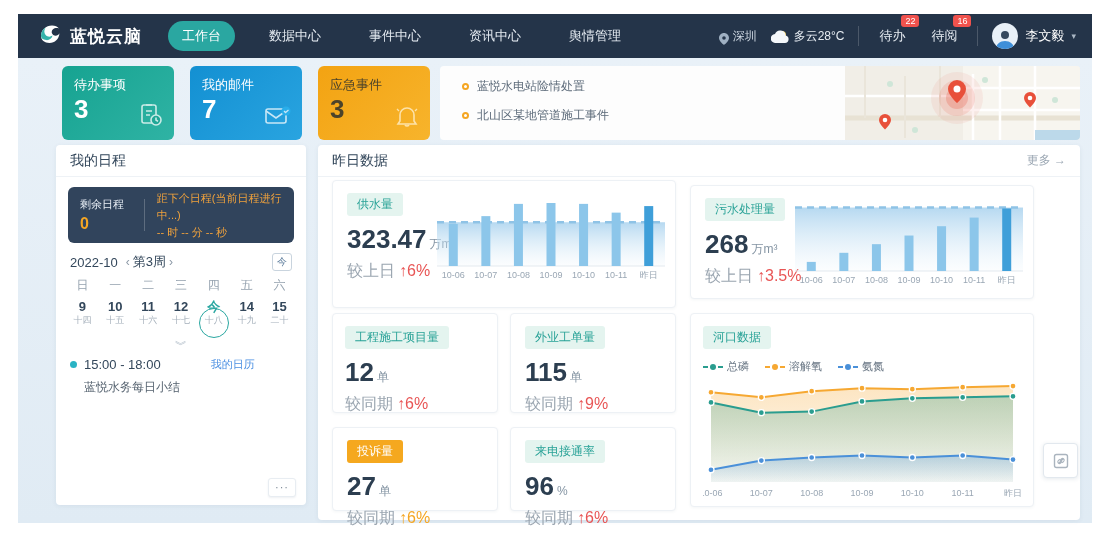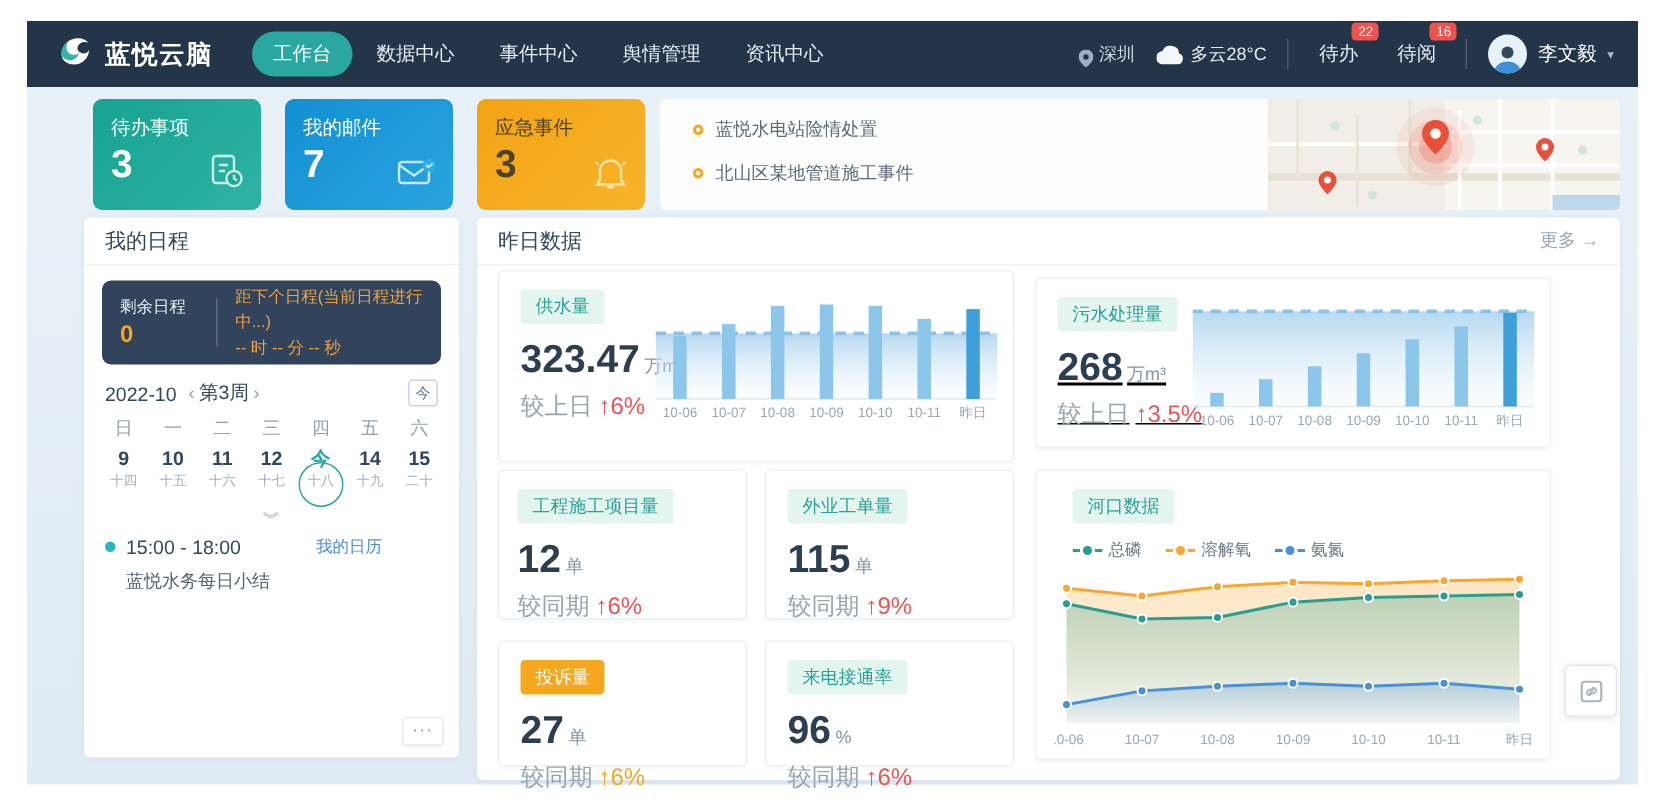--- a/index.html
+++ b/index.html
@@ -6,21 +6,21 @@
   body { width:1110px; height:537px; background:#ffffff; font-family:"Liberation Sans","DejaVu Sans",sans-serif; }
   .stage { position:relative; width:1110px; height:537px; overflow:hidden; background:#fff; }
   .content-bg { position:absolute; left:18px; top:58px; width:1074px; height:465px;
     background:linear-gradient(180deg,#e9f1f8 0%,#e0ebf4 100%); }
 
   
   .nav { position:absolute; left:18px; top:14px; width:1074px; height:44px; background:#243449;
          display:flex; align-items:center; color:#fff; }
   .logo-wrap { display:flex; align-items:center; gap:8px; padding:0 26px 0 20px; }
   .logo-text { font-size:17px; font-weight:bold; letter-spacing:1px; }
-  .menu { display:flex; align-items:center; gap:2px; }
+  .menu { display:flex; align-items:center; gap:20px; }
   .menu-item { font-size:13px; color:#e6ecf2; padding:6px 14px; cursor:pointer; white-space:nowrap; }
   .menu-item.active { background:#2aa7a1; border-radius:15px; color:#fff; }
   .nav-right { margin-left:auto; display:flex; align-items:center; gap:14px; padding-right:16px; }
   .nav-city { display:flex; align-items:flex-end; gap:4px; font-size:12px; color:#cfd8e2; }
   .nav-weather { display:flex; align-items:center; gap:5px; font-size:12px; color:#e6ecf2; }
   .nav-sep { width:1px; height:20px; background:rgba(255,255,255,.18); }
   .nav-badge-item { position:relative; font-size:13px; color:#e6ecf2; padding:4px 6px; cursor:pointer; }
   .red-badge { position:absolute; top:-8px; right:-8px; background:#f0524d; color:#fff; font-size:9px;
                line-height:12px; padding:0 4px; border-radius:3px; }
   .user-wrap { display:flex; align-items:center; gap:7px; font-size:13px; cursor:pointer; }
@@ -80,24 +80,24 @@
   .sch-tag { font-size:11px; color:#4a8fe2; cursor:pointer;margin-left:43px; }
   .sch-title { font-size:12px; color:#55626f; margin:7px 0 0 14px; }
   .more-dots { position:absolute; right:10px; bottom:8px; width:28px; height:19px; background:#fff;
       border:1px solid #e8edf2; border-radius:3px; box-shadow:0 1px 2px rgba(40,70,100,.08);
       font-size:11px; color:#7d8a97; text-align:center; line-height:16px; letter-spacing:1px; cursor:pointer; }
 
   
   .dcard { position:absolute; background:#fff; border:1px solid #edf1f5; border-radius:4px;
            box-shadow:0 1px 3px rgba(40,70,100,.05); padding:12px 14px; }
   .dc1 { left:14px;  top:35px;  width:344px; height:128px; }
-  .dc2 { left:372px; top:40px;  width:344px; height:114px;text-decoration:underline; }
+  .dc2 { left:372px; top:40px;  width:344px; height:114px; }
   .dc3 { left:14px;  top:168px; width:166px; height:100px;padding-left:12px; }
   .dc4 { left:192px; top:168px; width:166px; height:100px; }
-  .dc5 { left:372px; top:168px; width:344px; height:194px; padding:12px 24px; }
+  .dc5 { left:372px; top:168px; width:344px; height:194px; padding:12px 12px; }
   .dc6 { left:14px;  top:282px; width:166px; height:84px; }
   .dc7 { left:192px; top:282px; width:166px; height:84px; }
   .badge { display:inline-block; font-size:12px; padding:3px 10px; border-radius:3px; }
   .badge-teal { background:#e4f4ef; color:#29a297; }
   .badge-orange { background:#f5a81f; color:#fff; }
   .big-num { font-size:26px; font-weight:bold; color:#2c3e50; margin-top:8px; }
   .big-num .unit { font-size:12px; font-weight:normal; color:#8494a3; margin-left:3px; }
   .cmp-row { font-size:16px; color:#9aa5b0; margin-top:6px; }
   .delta-red { color:#e85555; margin-left:4px; }
   .delta-orange { color:#f5a623; margin-left:4px; }
@@ -123,22 +123,22 @@
             <path d="M3 14c0-6 5-10.5 11-10.5 3 0 5.5 1.2 7 3-2-.8-4.5-.6-6 .8-1.8 1.6-1.8 4.2.2 5.6 2.2 1.5 5.3.6 6.3-1.7C21 17 16.8 21 11.5 21 6.5 21 3 18 3 14z" fill="#fff"></path>
             <path d="M3 14c0-3.5 1.8-6.6 4.6-8.4C6 8 5.8 11 7.6 13c1.8 2 4.9 2.2 6.9.5-.6 3-3.3 5-6.4 4.6C5 17.7 3 16 3 14z" fill="#35b3aa"></path>
           </svg>
       </span>
       <span class="logo-text">蓝悦云脑</span>
     </div>
     <div class="menu">
       <span class="menu-item active">工作台</span>
       <span class="menu-item">数据中心</span>
       <span class="menu-item">事件中心</span>
+      <span class="menu-item">资讯中心</span>
       <span class="menu-item">舆情管理</span>
-      <span class="menu-item">资讯中心</span>
     </div>
     <div class="nav-right">
       <span class="nav-city">
         <svg width="10" height="12" viewBox="0 0 10 12">
             <path d="M5 0C2.2 0 0 2.2 0 5c0 3.3 5 7 5 7s5-3.7 5-7c0-2.8-2.2-5-5-5zm0 6.8A1.8 1.8 0 1 1 5 3.2a1.8 1.8 0 0 1 0 3.6z" fill="#9fb0c2"></path>
           </svg>
         <span>深圳</span>
       </span>
       <span class="nav-weather">
         <svg width="18" height="13" viewBox="0 0 18 13">

